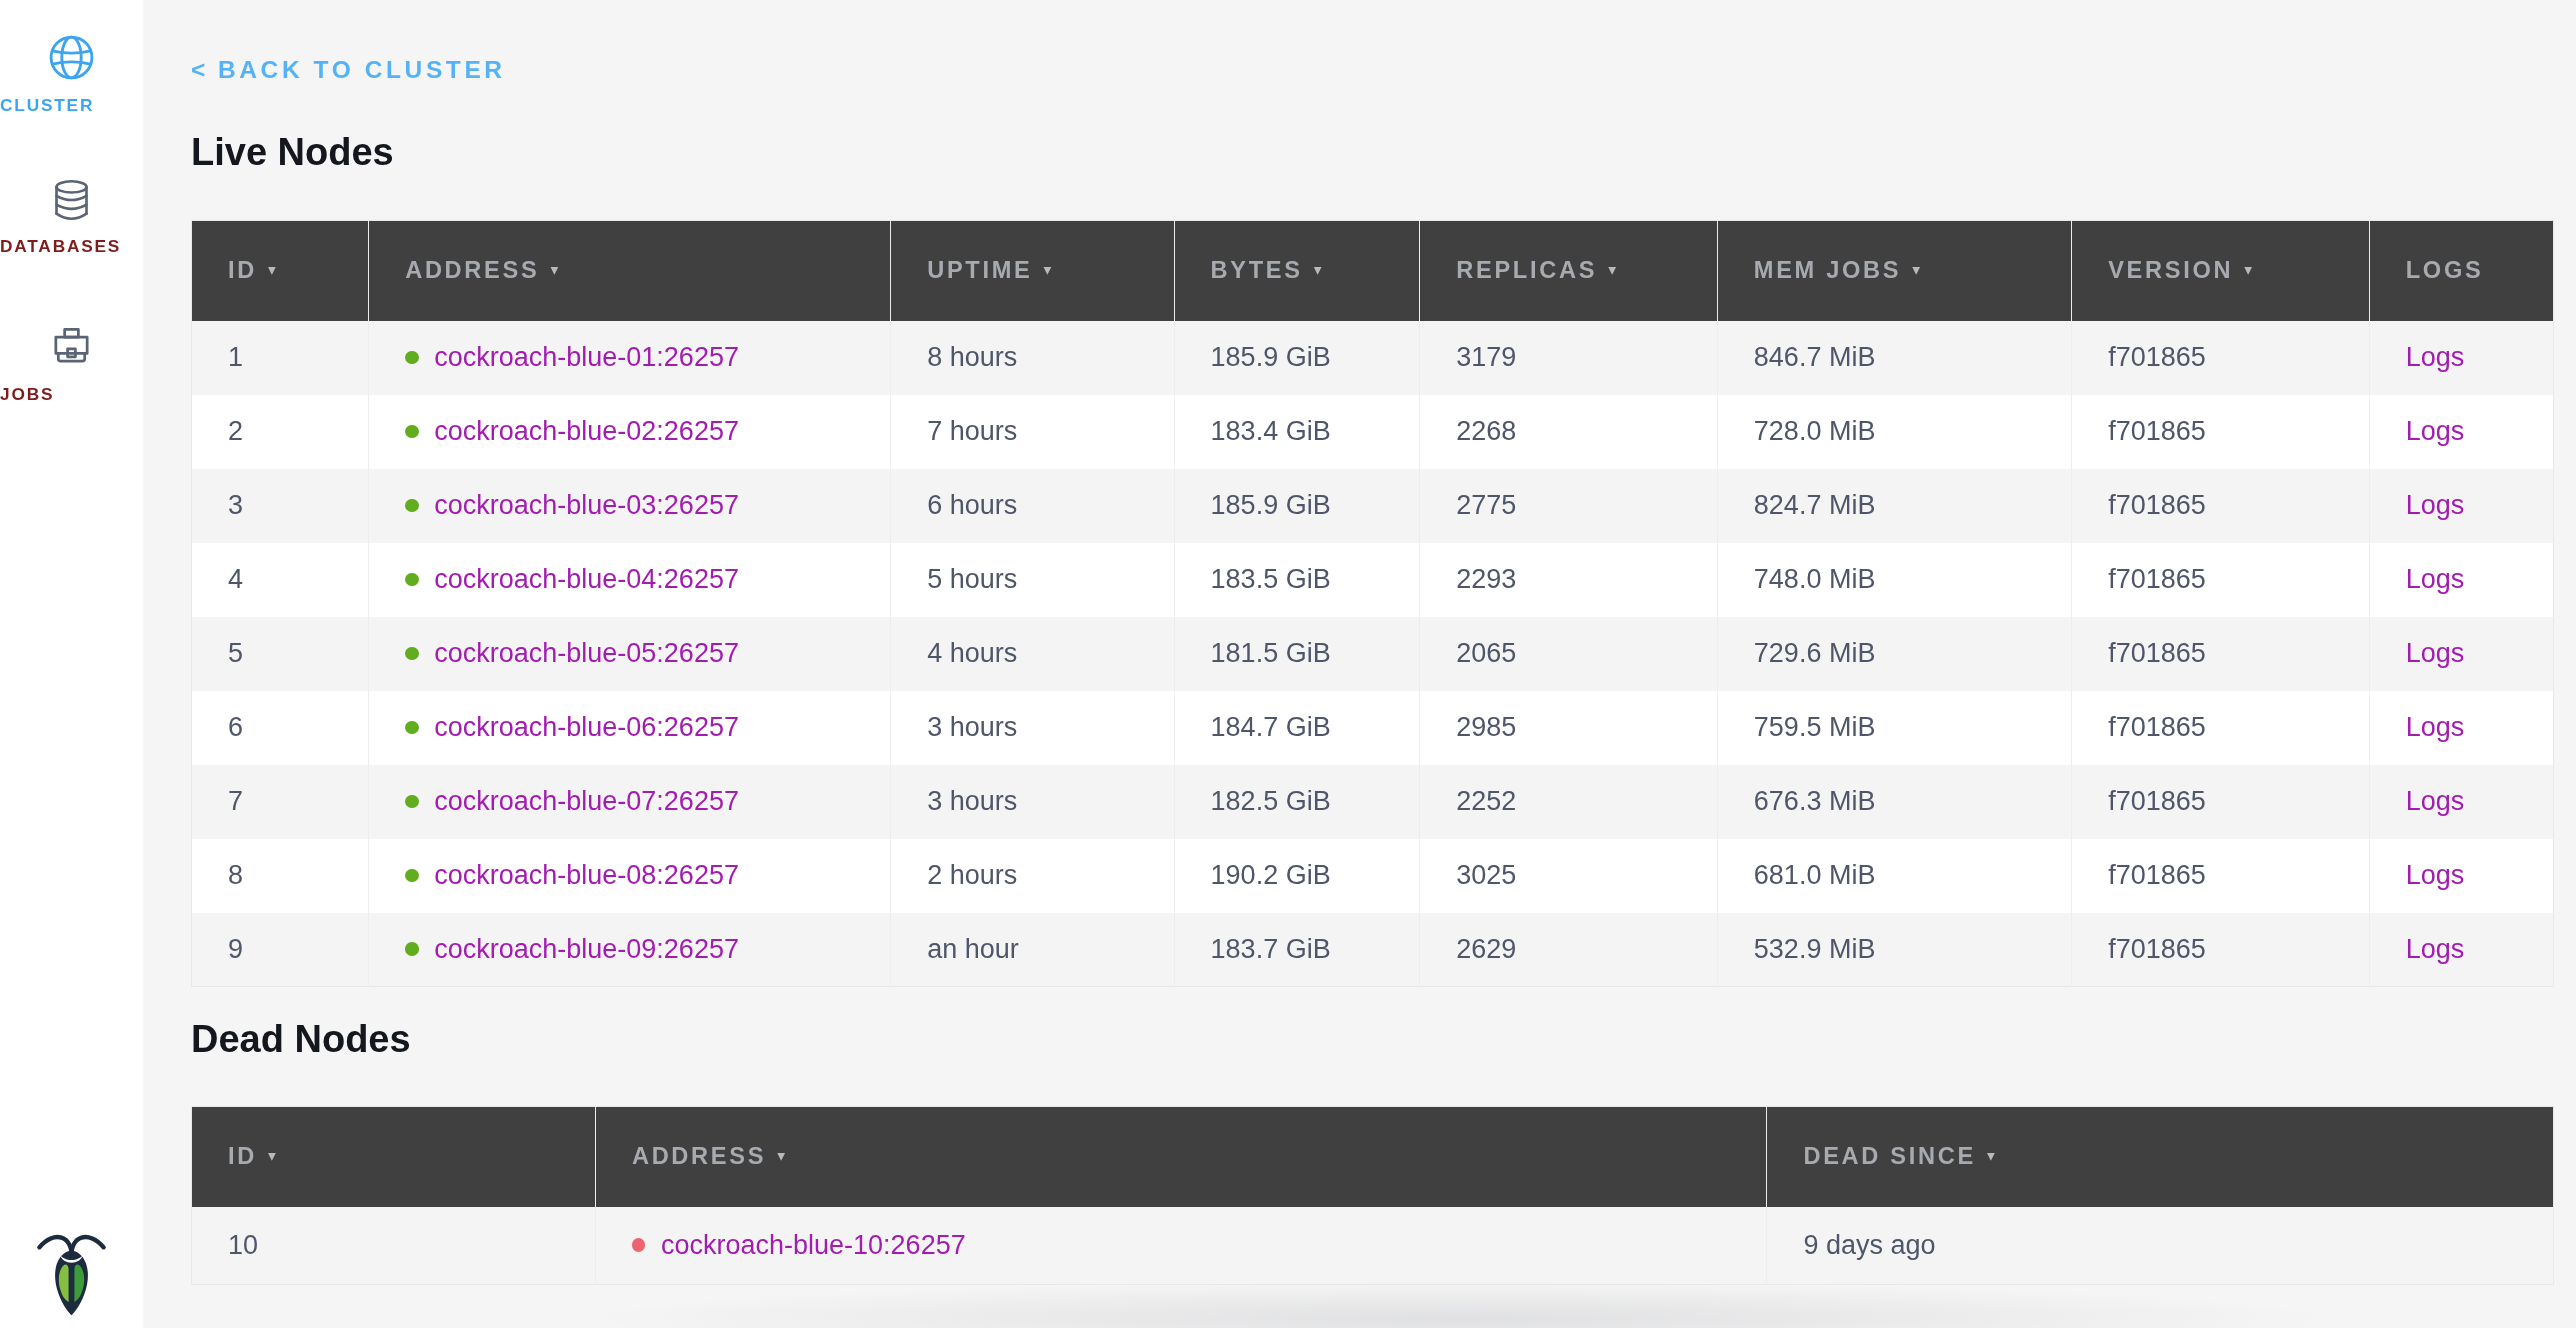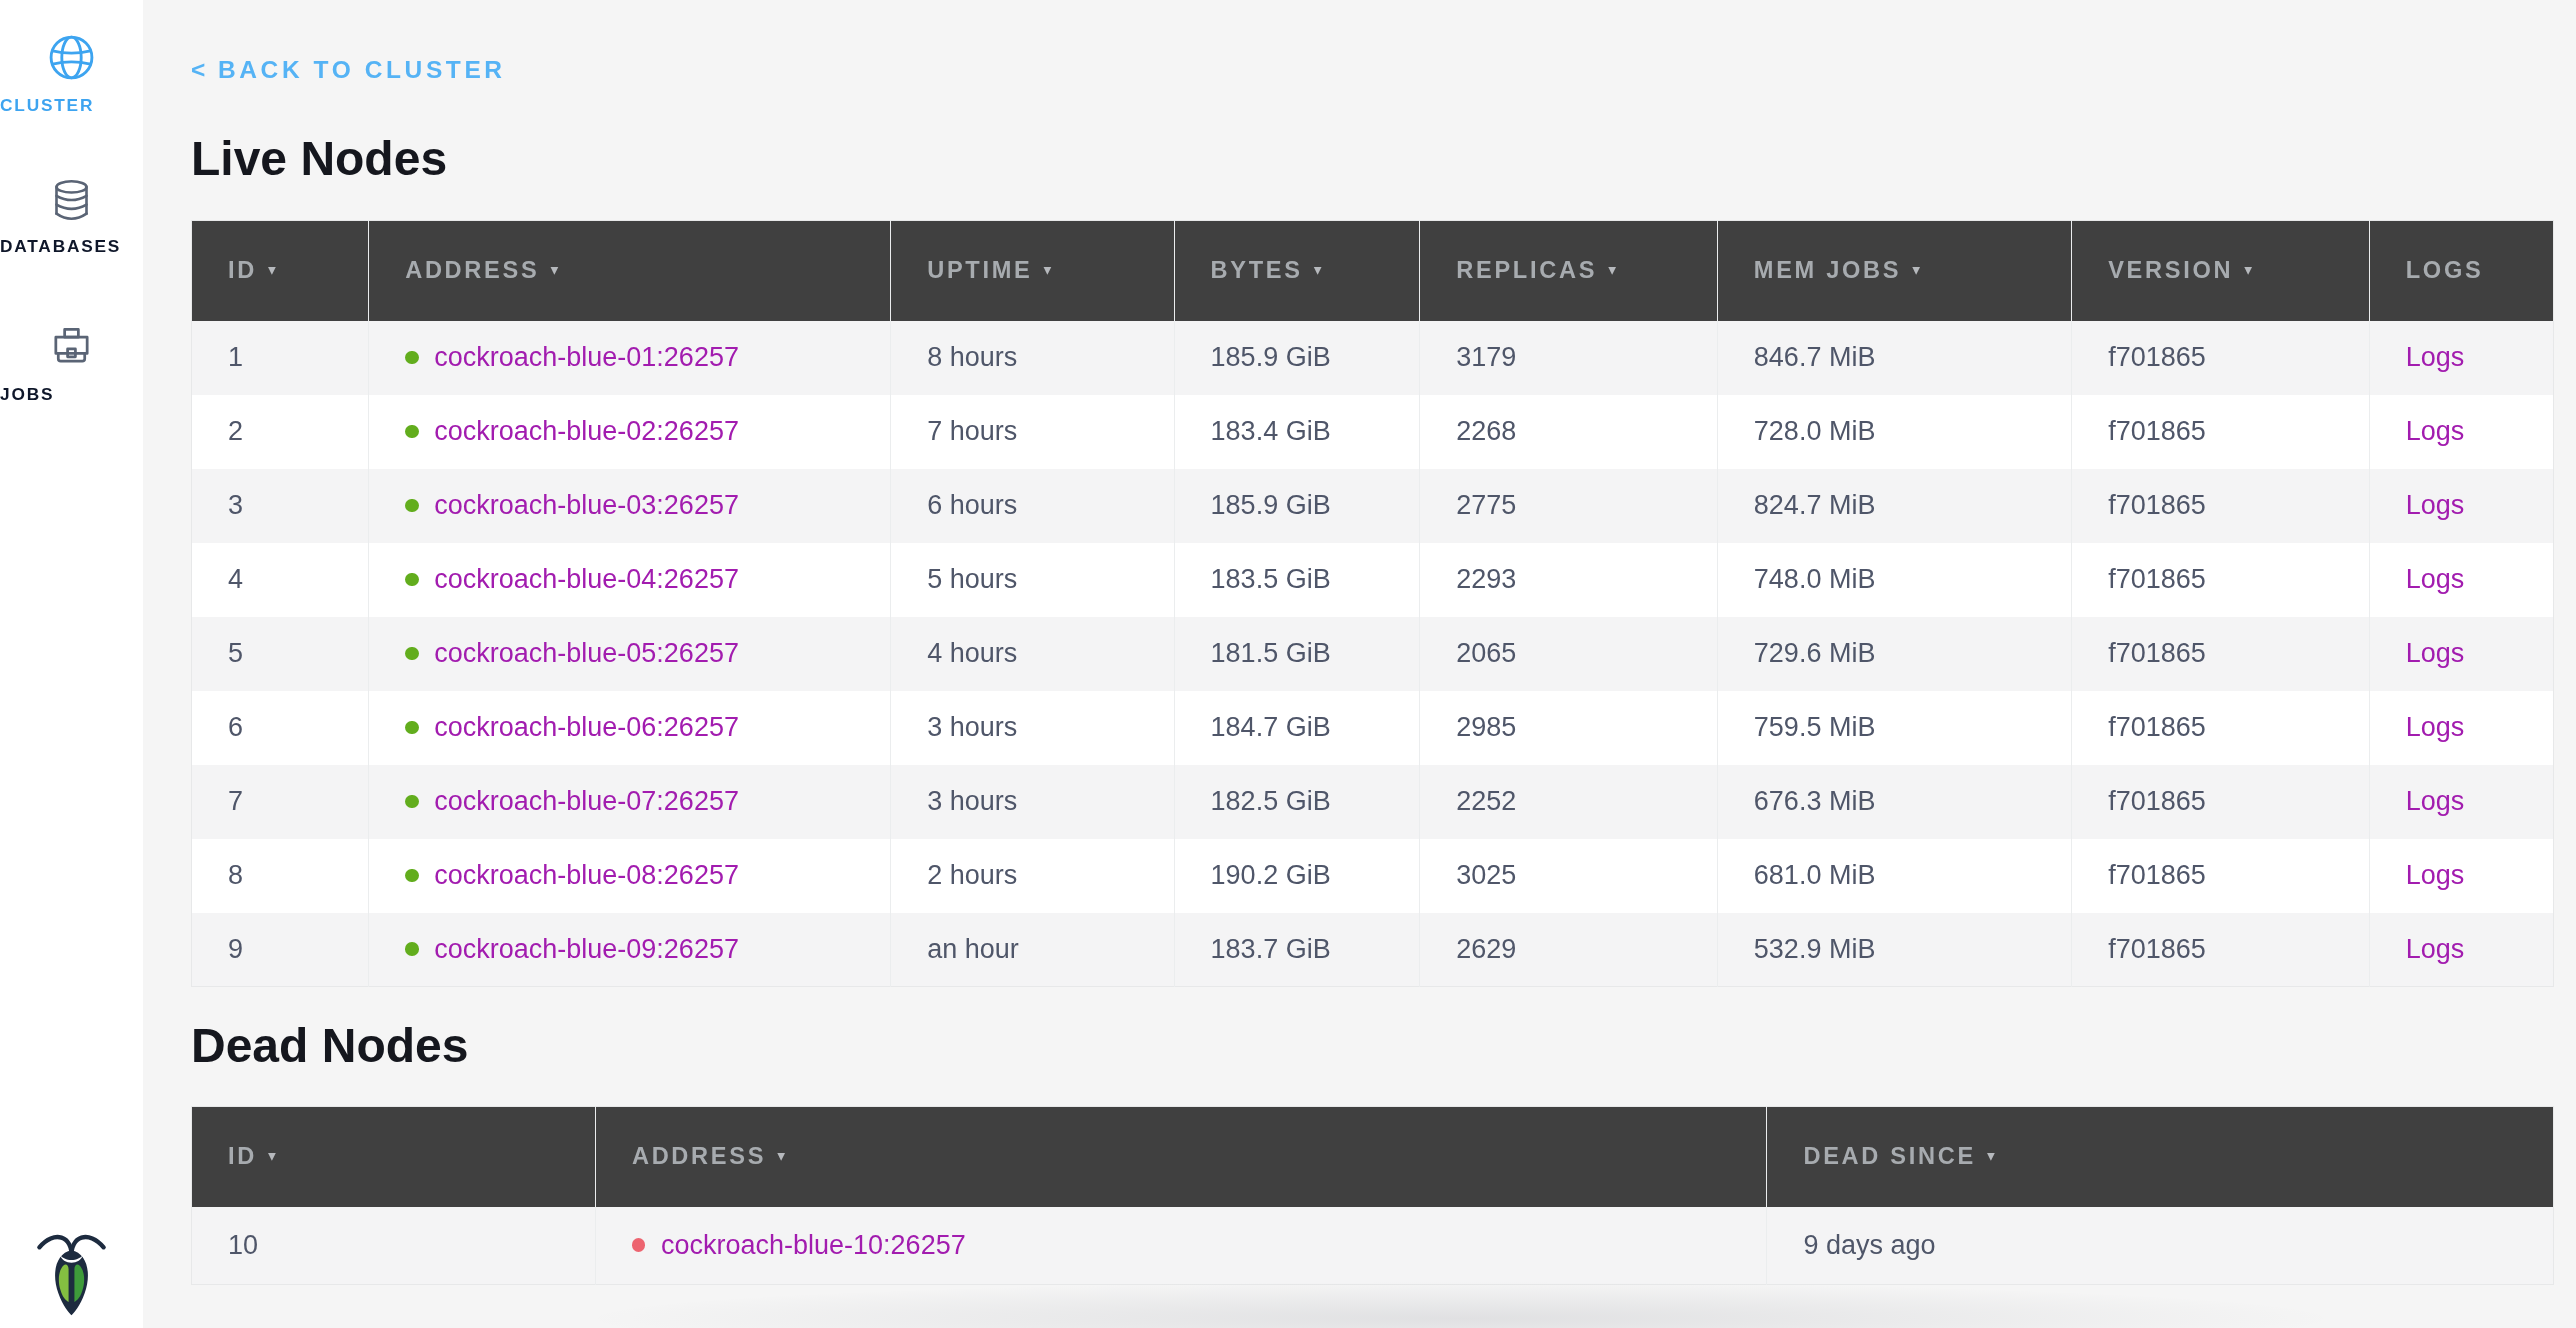--- a/index.html
+++ b/index.html
@@ -14,42 +14,42 @@
   
   .sidebar {
     position: absolute; left: 0; top: 0; width: 143px; height: 1329px;
     background: #ffffff; z-index: 5;
   }
   .nav-item { position: absolute; width: 143px; text-align: left; cursor: pointer; }
   .nav-item svg { display: block; margin: 0 auto; }
   .nav-label {
     display: block; margin-top: 12.7px;
     font-size: 17.3px; font-weight: 700; letter-spacing: 1.8px;
-    color: #0f172a;
+    color: #7f1d1d;
   }
   .nav-item.active .nav-label { color: #3da4f0; }
   .nav-cluster   { top: 33px; }
   .nav-databases { top: 178px; }
   .nav-jobs      { top: 324px; }
   .sidebar-logo { position: absolute; bottom: 7.3px; left: 0; width: 143px; text-align: center; }
   .sidebar-logo svg { display: block; margin: 0 auto; }
 
   
   .content { position: absolute; left: 143px; top: 0; right: 0; bottom: 0; }
 
   .back-link {
     position: absolute; left: 48px; top: 56px;
     font-size: 24.5px; font-weight: 700; letter-spacing: 3.6px;
     color: #55b3f5; text-decoration: none; cursor: pointer;
   }
   .back-link .chevron { margin-right: 12.7px; letter-spacing: 0; }
 
   .section-title {
     position: absolute; left: 48px;
-    font-size: 48px; font-weight: 700; color: #15171e;
+    font-size: 38px; font-weight: 700; color: #15171e;
   }
   .title-live { top: 131px; }
   .title-dead { top: 1018px; }
 
   
   .nodes-table {
     position: absolute; left: 48px; width: 2363px;
     border-collapse: collapse; table-layout: fixed;
     background: #ffffff;
     border: 0.9px solid #e7e8e9;

